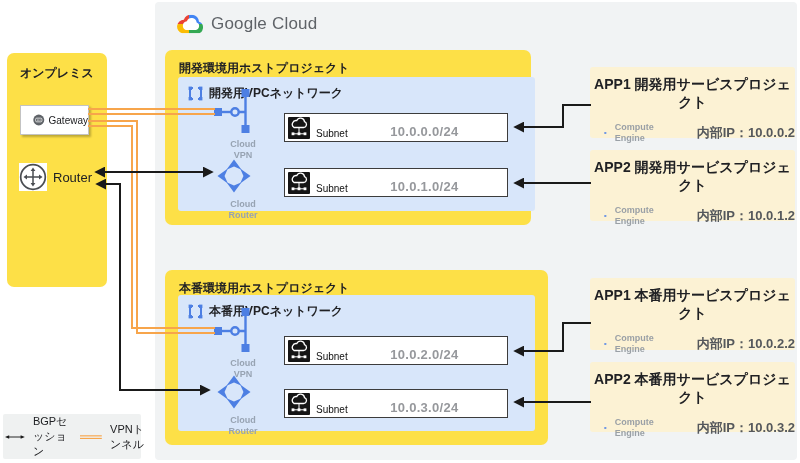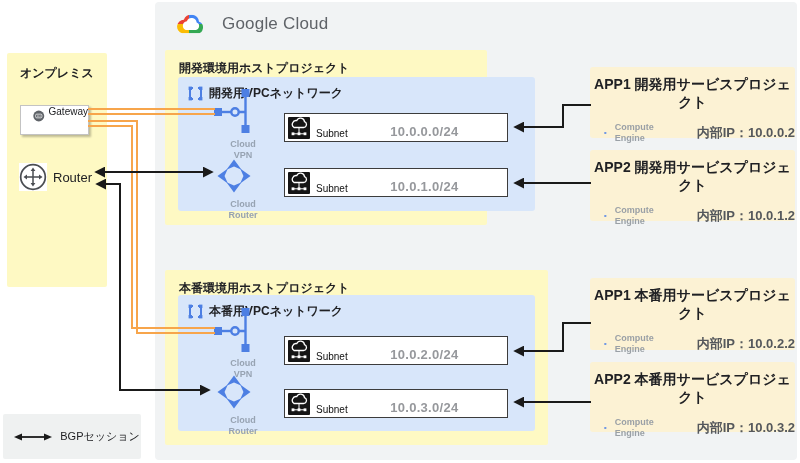--- a/index.html
+++ b/index.html
@@ -4,34 +4,34 @@
 <style>
   html,body{margin:0;padding:0;}
   body{
     width:800px;height:463px;position:relative;background:#ffffff;
     font-family:"Liberation Sans",sans-serif;overflow:hidden;
     -webkit-font-smoothing:antialiased;
   }
   .abs{position:absolute;}
   
   .gcp-frame{left:155px;top:2px;width:642px;height:458px;background:#f1f3f4;border-radius:4px;}
-  .gcp-logo{left:172px;top:10px;height:28px;display:flex;align-items:center;gap:16px;}
+  .gcp-logo{left:172px;top:10px;height:28px;display:flex;align-items:center;gap:5px;}
   .gcp-logo-text{font-size:17px;color:#5f6368;letter-spacing:.2px;}
   
-  .panel-cream{background:#fef9c3;border-radius:2px;}
+  .panel-cream{background:#fde047;border-radius:7px;}
   .panel-blue{background:#d8e6fa;border-radius:3px;}
   .panel-title{font-size:12px;font-weight:bold;color:#202124;}
   .host-title{position:absolute;left:14px;top:10px;}
   .vpc-head{position:absolute;left:10px;top:8px;display:flex;align-items:center;gap:6px;}
   
   .onprem{left:7px;top:53px;width:100px;height:234px;}
   .onprem-title{position:absolute;left:13px;top:12px;}
   .gateway-box{position:absolute;left:13px;top:52px;width:69px;height:30px;background:#fff;
     border:1px solid #c3c3c3;box-shadow:1.5px 1.5px 2px rgba(0,0,0,.25);
-    display:flex;align-items:flex-start;gap:4px;padding-left:12px;box-sizing:border-box;}
+    display:flex;align-items:center;gap:4px;padding-left:12px;box-sizing:border-box;}
   .gateway-label{font-size:10px;color:#202124;}
   .router-unit{position:absolute;left:12px;top:110px;display:flex;align-items:center;gap:6px;}
   .router-chip{width:28px;height:28px;background:#fff;display:flex;align-items:center;justify-content:center;}
   .router-label{font-size:13px;color:#202124;}
   
   .icon-unit{position:absolute;width:56px;text-align:center;}
   .icon-unit .cap{font-size:9px;line-height:1.2;color:#97a3b2;font-weight:bold;margin-top:2px;margin-left:18px;}
   
   .subnet{position:absolute;left:106px;width:224px;height:29px;background:#fff;border:1px solid #3c3c3c;
     box-sizing:border-box;display:flex;align-items:flex-end;padding:2px 6px 2px 3px;}
@@ -98,21 +98,21 @@
         <path d="M14,4.5 L11.6,8 H16.4 Z" fill="#4a4d52"></path>
         <path d="M14,23.5 L11.6,20 H16.4 Z" fill="#4a4d52"></path>
         <path d="M4.5,14 L8,11.6 V16.4 Z" fill="#4a4d52"></path>
         <path d="M23.5,14 L20,11.6 V16.4 Z" fill="#4a4d52"></path>
       </svg>
     </span>
     <span class="router-label">Router</span>
   </div>
 </div>
 
-<div class="abs panel-cream" style="left:165px;top:50px;width:322px;height:175px;">
+<div class="abs panel-cream" style="left:165px;top:50px;width:322px;height:175px;padding-left:44px;">
   <div class="panel-title host-title">開発環境用ホストプロジェクト</div>
   <div class="panel-blue" style="position:absolute;left:13px;top:27px;width:357px;height:134px;">
     <div class="vpc-head">
       <svg width="15" height="15" viewBox="0 0 15 15">
         <path d="M5,2 H2 V13 H5 M10,2 H13 V13 H10" fill="none" stroke="#4d7fe3" stroke-width="2"></path>
         <rect x="0.6" y="0.6" width="3.4" height="3.4" fill="#4d7fe3"></rect>
           <rect x="11" y="0.6" width="3.4" height="3.4" fill="#4d7fe3"></rect>
         <rect x="0.6" y="11" width="3.4" height="3.4" fill="#4d7fe3"></rect>
           <rect x="11" y="11" width="3.4" height="3.4" fill="#4d7fe3"></rect>
       </svg>
@@ -291,20 +291,27 @@
 
 <div class="abs legend">
   <div class="legend-row">
     <svg width="38" height="10" viewBox="0 0 38 10">
       <line x1="6" y1="5" x2="32" y2="5" stroke="#1a1a1a" stroke-width="1.8"></line>
       <polygon points="0,5 8,1.5 8,8.5" fill="#1a1a1a"></polygon>
       <polygon points="38,5 30,1.5 30,8.5" fill="#1a1a1a"></polygon>
     </svg>
     <span class="legend-text">BGPセッション</span>
   </div>
+  <div class="legend-row">
+    <svg width="38" height="10" viewBox="0 0 38 10">
+      <line x1="0" y1="3" x2="38" y2="3" stroke="#f7a54b" stroke-width="2"></line>
+      <line x1="0" y1="7.5" x2="38" y2="7.5" stroke="#f7a54b" stroke-width="2"></line>
+    </svg>
+    <span class="legend-text">VPNトンネル</span>
+  </div>
 </div>
 
 <svg class="abs overlay" width="800" height="463" viewBox="0 0 800 463">
   <defs>
     <marker id="arr" viewBox="0 0 10 10" refX="7.5" refY="5" markerWidth="5.5" markerHeight="5.5" orient="auto-start-reverse">
       <path d="M0,0 L10,5 L0,10 z" fill="#1a1a1a"></path>
     </marker>
   </defs>
 
   <path class="tun" d="M88,109 H215"></path>

